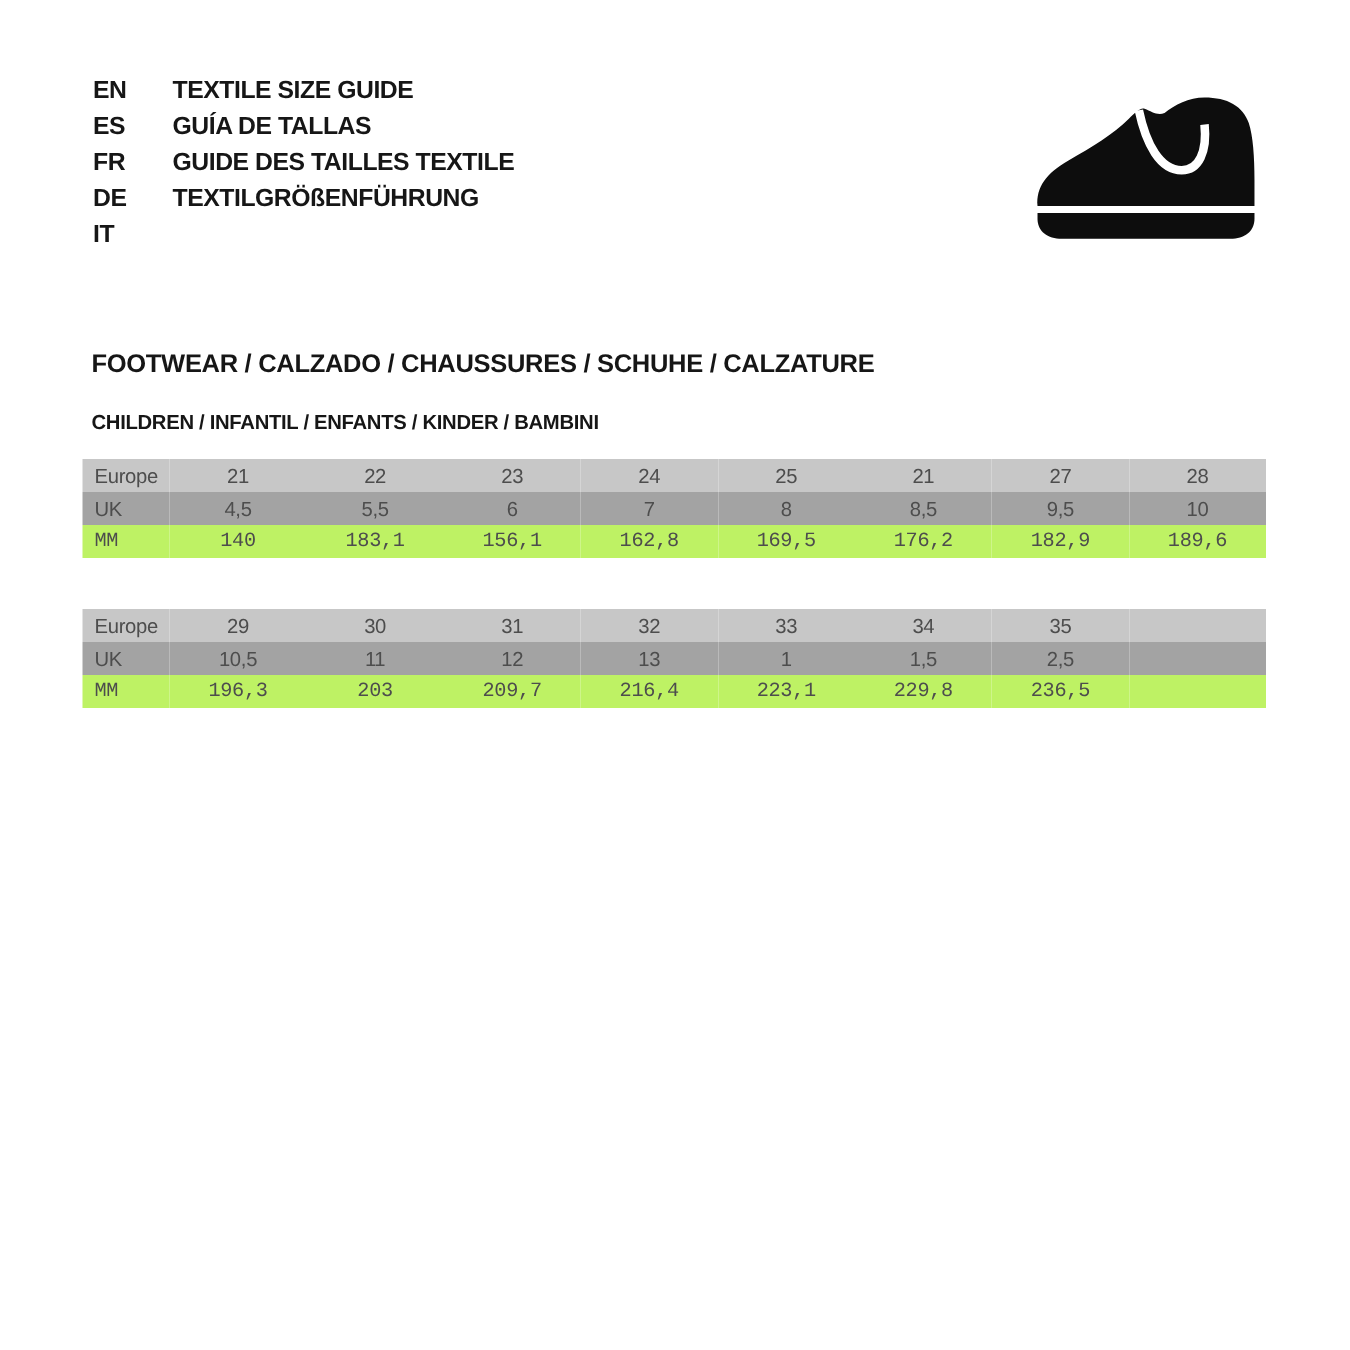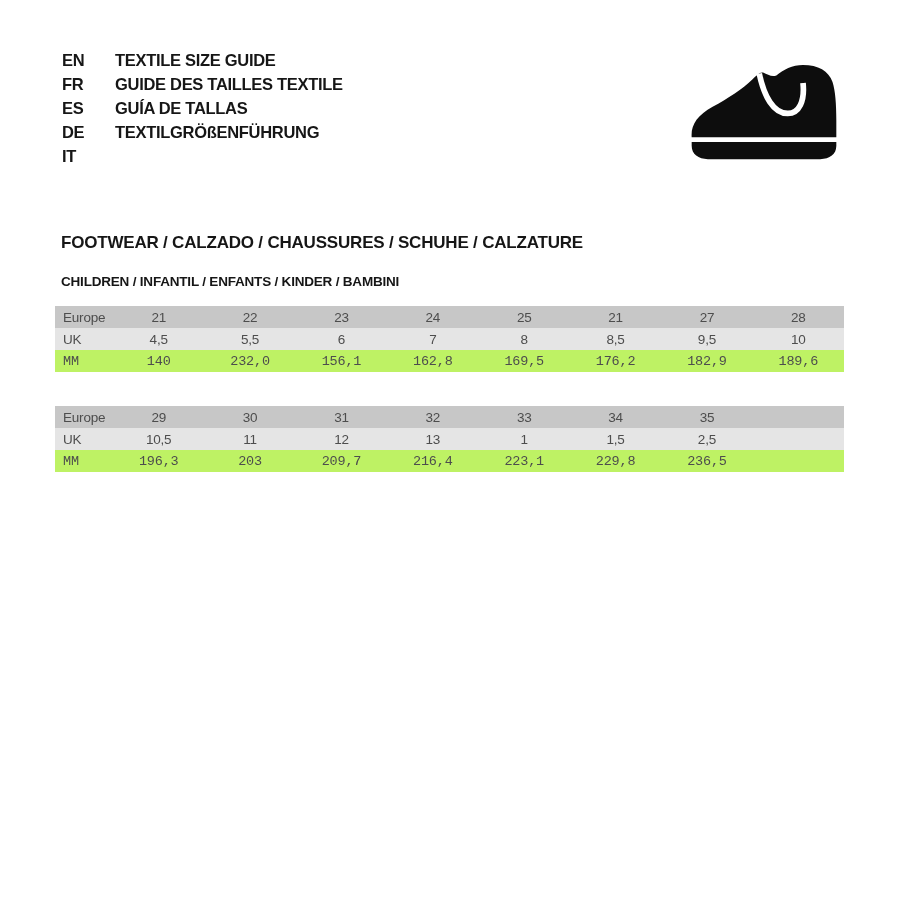--- a/index.html
+++ b/index.html
@@ -40,40 +40,40 @@
     position:absolute; left:55px; width:789px;
     border-collapse:collapse; table-layout:fixed;
     font-size:13.5px; color:#4d4d4d; letter-spacing:-0.2px;
   }
   table.t1 { top:306px; }
   table.t2 { top:406px; }
   table.size-table tr { height:22px; }
   table.size-table td { text-align:center; padding:0; }
   table.size-table td.label-cell { text-align:left; padding-left:8px; width:50px; }
   tr.row-head { background:#c7c7c7; }
-  tr.row-plain { background:#e5e5e5; }
+  tr.row-plain { background:#a3a3a3; }
   tr.row-alt { background:#bef264;font-family:Liberation Mono, monospace; }
 </style>
 </head>
 <body>
 
 <div class="page">
 
   <div class="langs">
     <div class="lang-row">
       <span class="lang-code">EN</span>
       <span class="lang-label">TEXTILE SIZE GUIDE</span>
     </div>
     <div class="lang-row">
+      <span class="lang-code">ES</span>
+      <span class="lang-label">GUÍA DE TALLAS</span>
+    </div>
+    <div class="lang-row">
       <span class="lang-code">FR</span>
       <span class="lang-label">GUIDE DES TAILLES TEXTILE</span>
-    </div>
-    <div class="lang-row">
-      <span class="lang-code">ES</span>
-      <span class="lang-label">GUÍA DE TALLAS</span>
     </div>
     <div class="lang-row">
       <span class="lang-code">DE</span>
       <span class="lang-label">TEXTILGRÖßENFÜHRUNG</span>
     </div>
     <div class="lang-row">
       <span class="lang-code">IT</span>
     </div>
   </div>
 
@@ -110,21 +110,21 @@
           <td>6</td>
           <td>7</td>
           <td>8</td>
           <td>8,5</td>
           <td>9,5</td>
           <td>10</td>
         </tr>
       <tr class="row-alt">
           <td class="label-cell">MM</td>
           <td>140</td>
-          <td>232,0</td>
+          <td>183,1</td>
           <td>156,1</td>
           <td>162,8</td>
           <td>169,5</td>
           <td>176,2</td>
           <td>182,9</td>
           <td>189,6</td>
         </tr>
     </tbody>
   </table>
 

